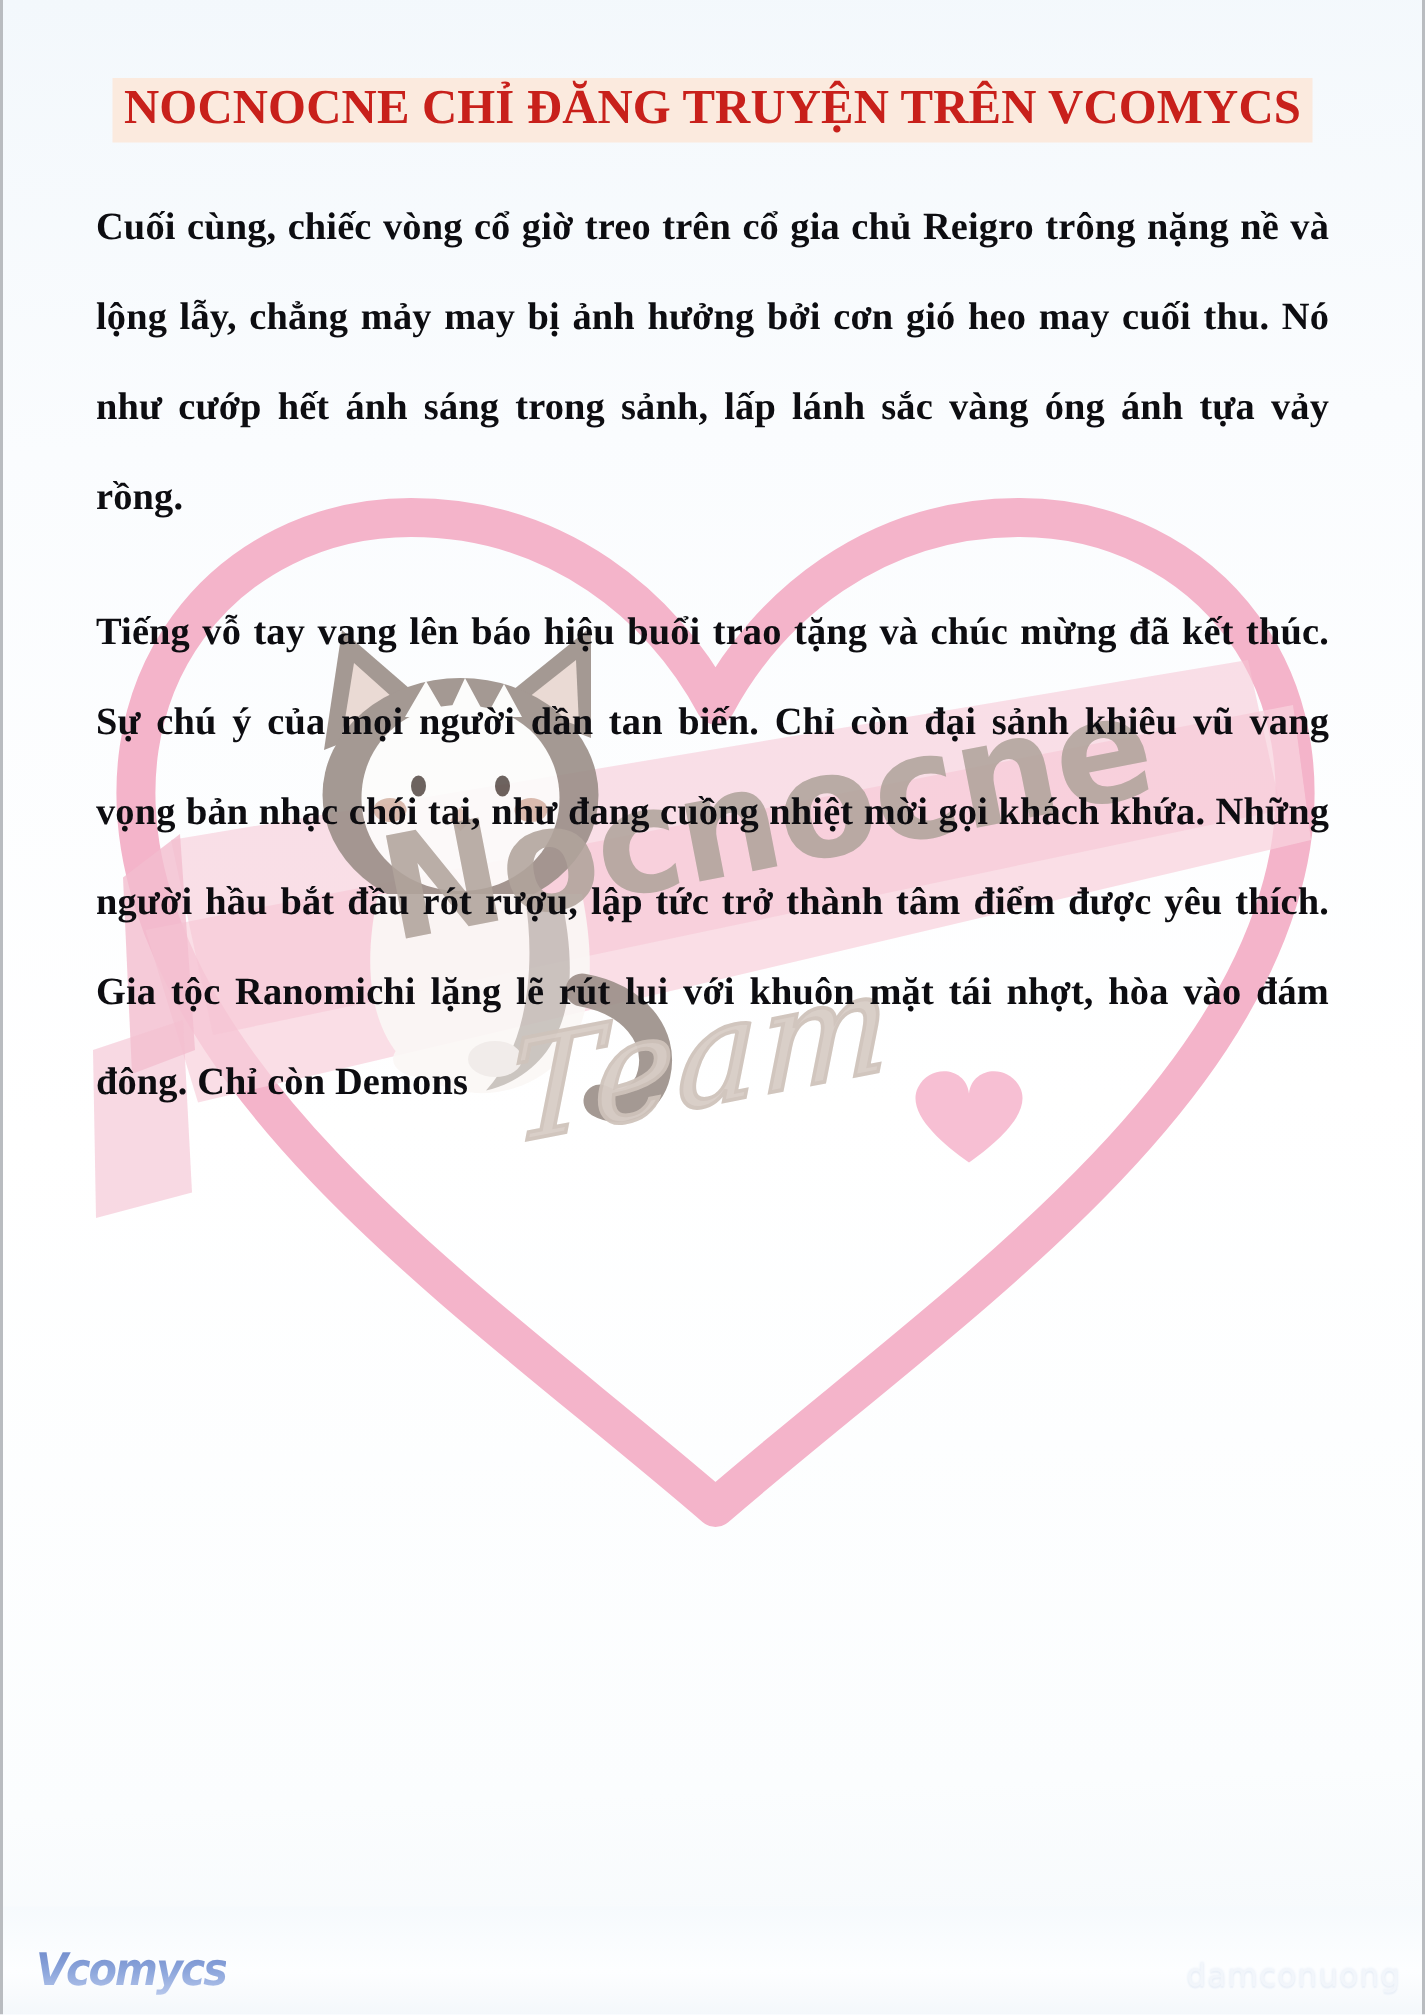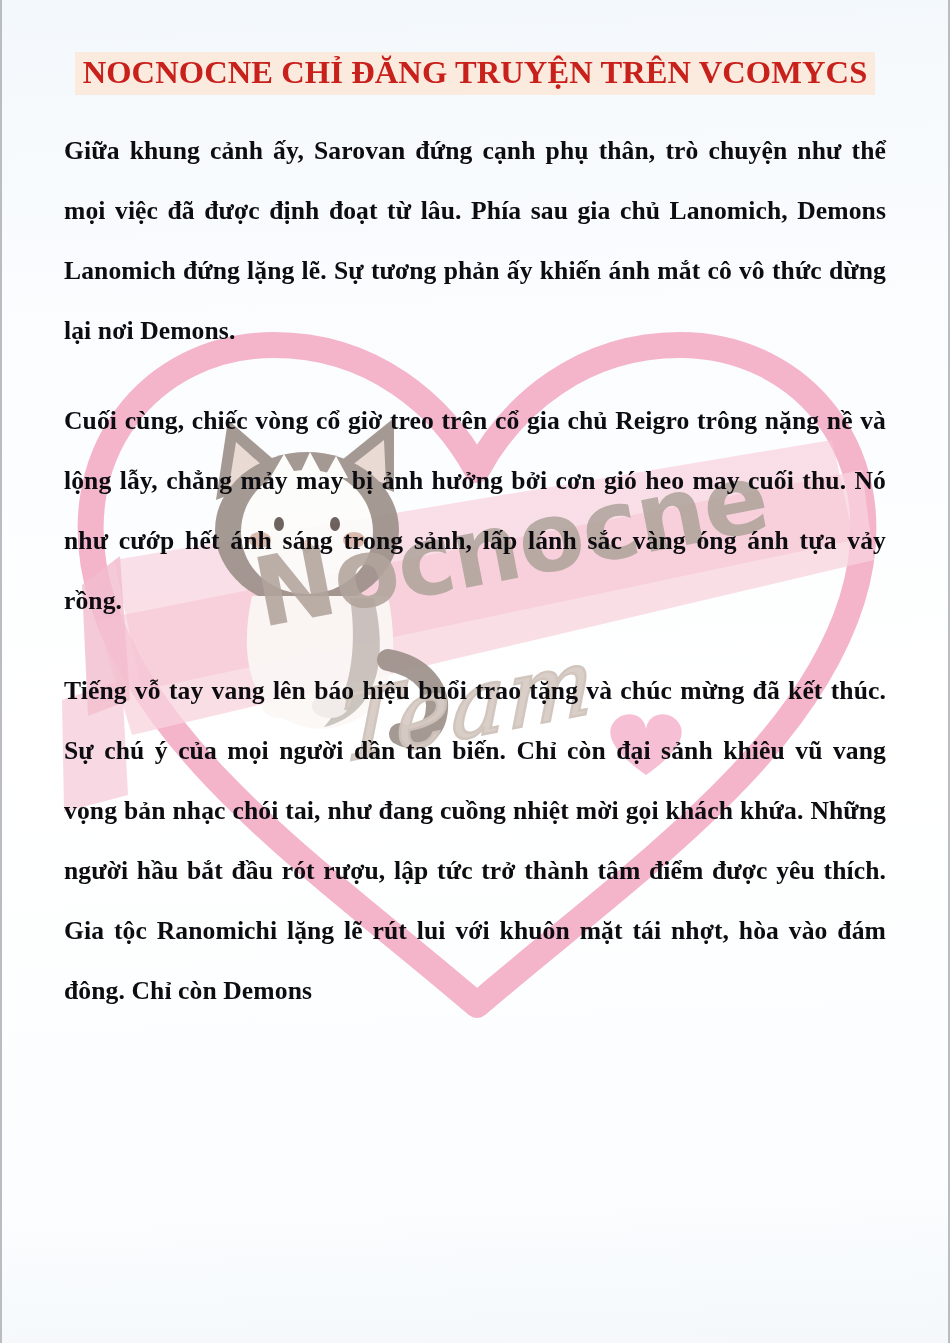--- a/index.html
+++ b/index.html
@@ -226,19 +226,22 @@
 
     <div class="wm-word">Nocnocne</div>
     <div class="wm-team">Team</div>
   </div>
 
   <h1 class="doc-title">
     <span class="band">NOCNOCNE CHỈ ĐĂNG TRUYỆN TRÊN VCOMYCS</span>
   </h1>
 
   <div class="content">
-    <p class="para">Giữa khung cảnh ấy, Sarovan đứng cạnh phụ thân, trò chuyện như thể mọi việc đã được định đoạt từ lâu. Phía sau gia chủ Lanomich, Demons Lanomich đứng lặng lẽ. Sự tương phản ấy khiến ánh mắt cô vô thức dừng lại nơi Demons.</p>
     <p class="para">Cuối cùng, chiếc vòng cổ giờ treo trên cổ gia chủ Reigro trông nặng nề và lộng lẫy, chẳng mảy may bị ảnh hưởng bởi cơn gió heo may cuối thu. Nó như cướp hết ánh sáng trong sảnh, lấp lánh sắc vàng óng ánh tựa vảy rồng.</p>
     <p class="para">Tiếng vỗ tay vang lên báo hiệu buổi trao tặng và chúc mừng đã kết thúc. Sự chú ý của mọi người dần tan biến. Chỉ còn đại sảnh khiêu vũ vang vọng bản nhạc chói tai, như đang cuồng nhiệt mời gọi khách khứa. Những người hầu bắt đầu rót rượu, lập tức trở thành tâm điểm được yêu thích. Gia tộc Ranomichi lặng lẽ rút lui với khuôn mặt tái nhợt, hòa vào đám đông. Chỉ còn Demons</p>
   </div>
 
+  <div class="footer">
+    <div class="brand-logo">Vcomycs</div>
+    <div class="site-stamp">damconuong</div>
+  </div>
 
 </div>
 
 </body></html>

